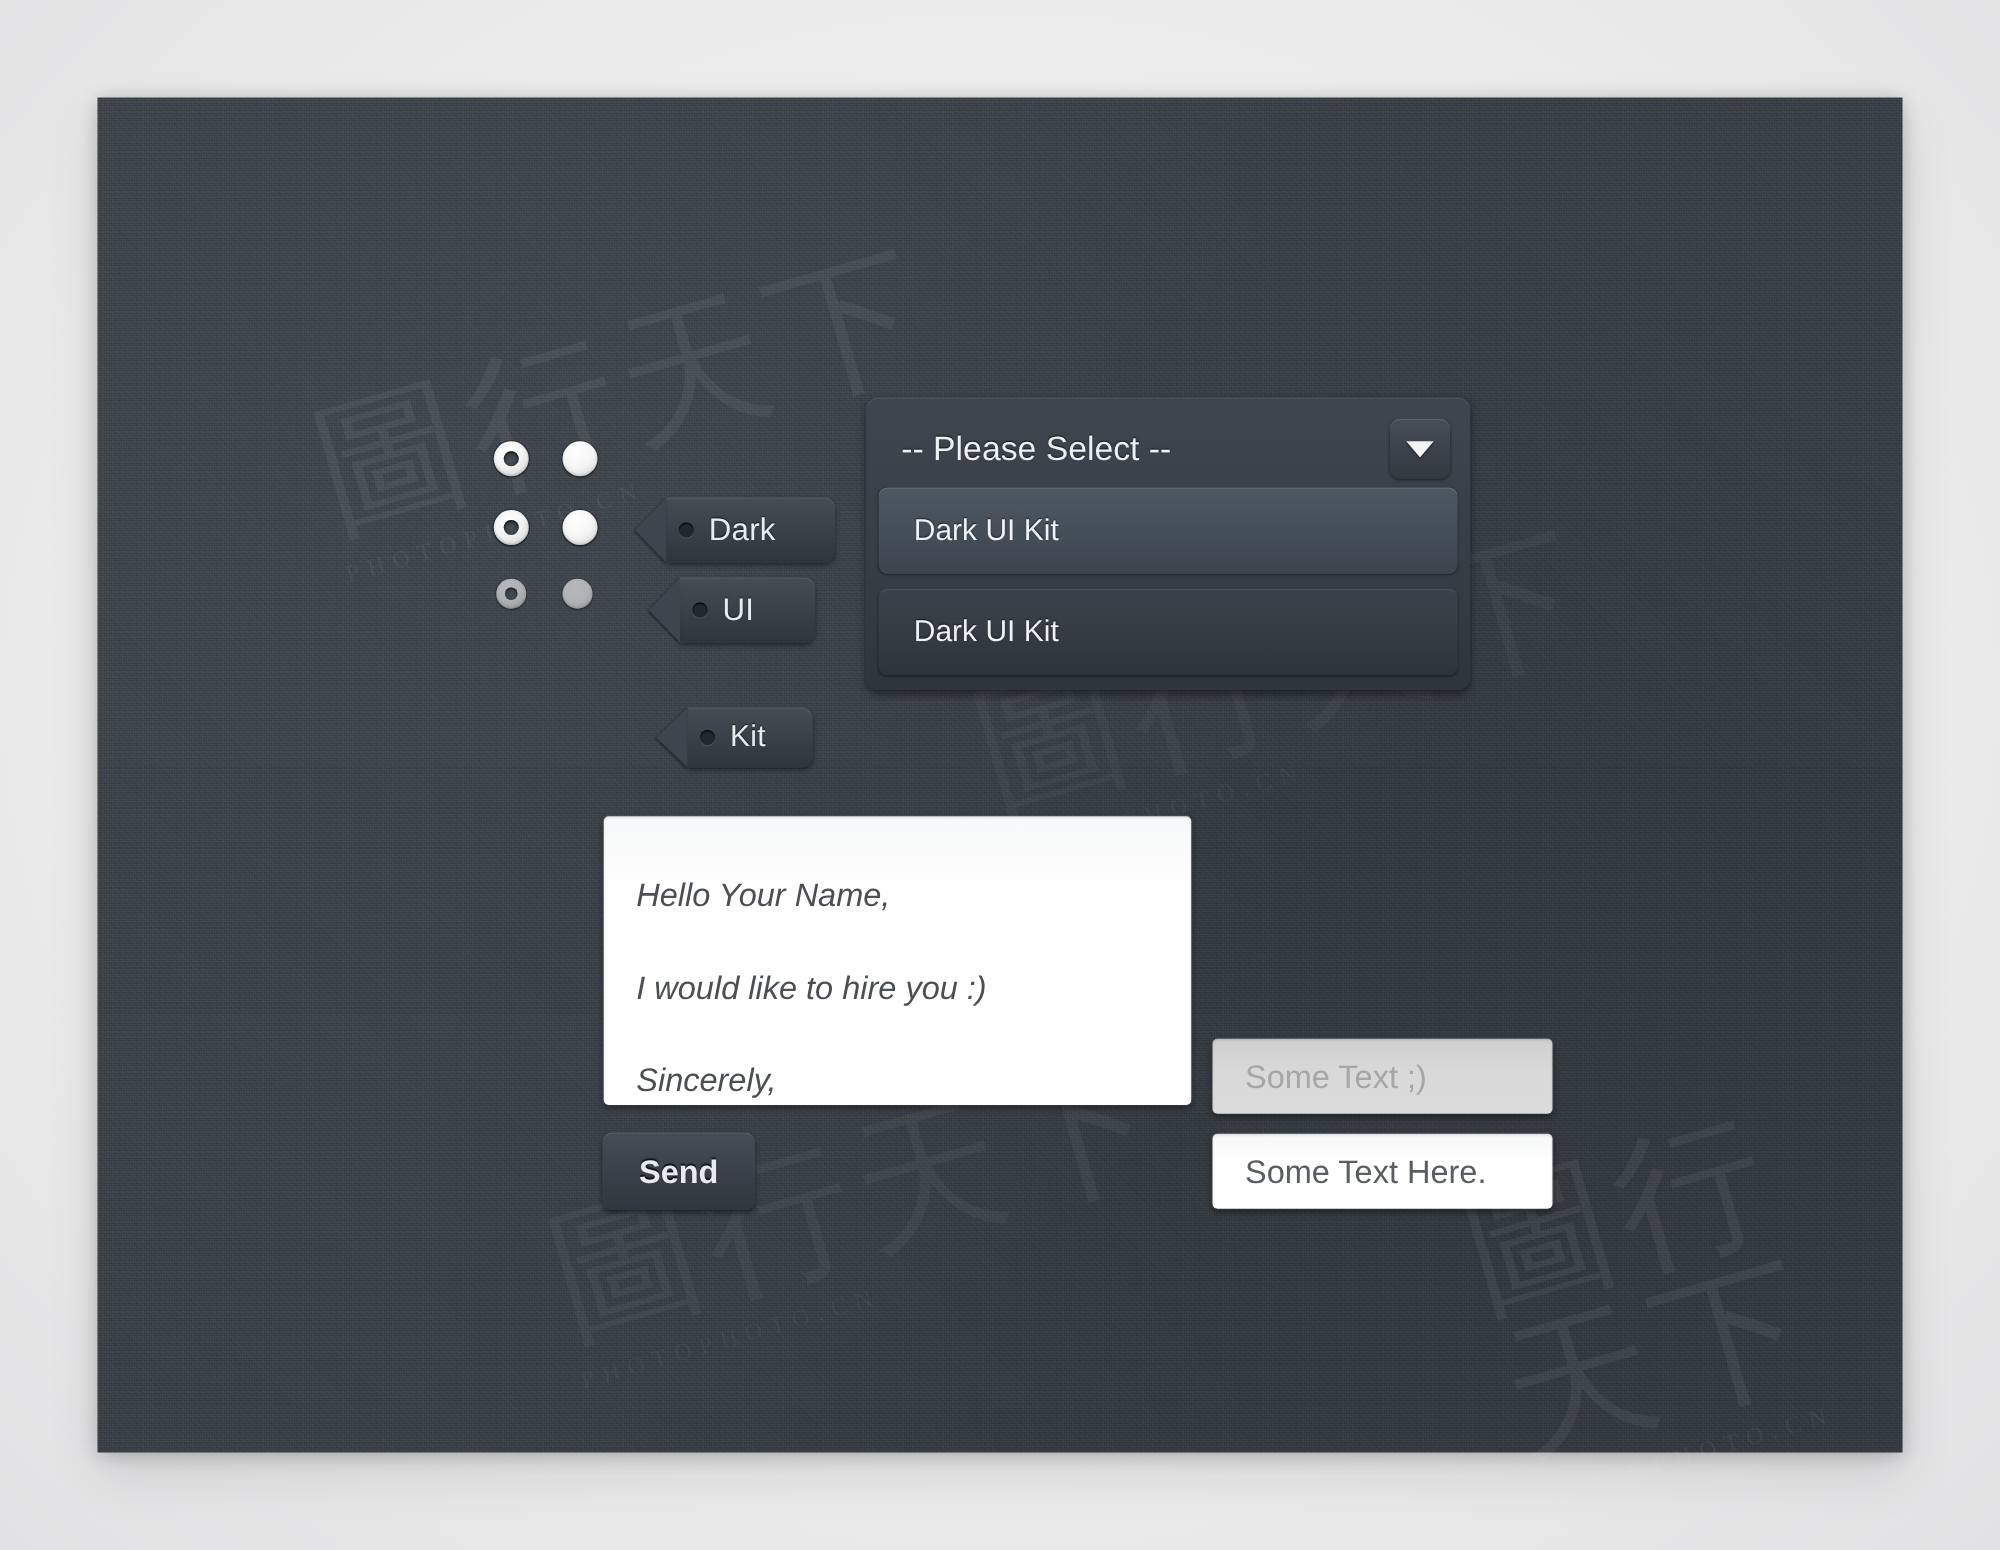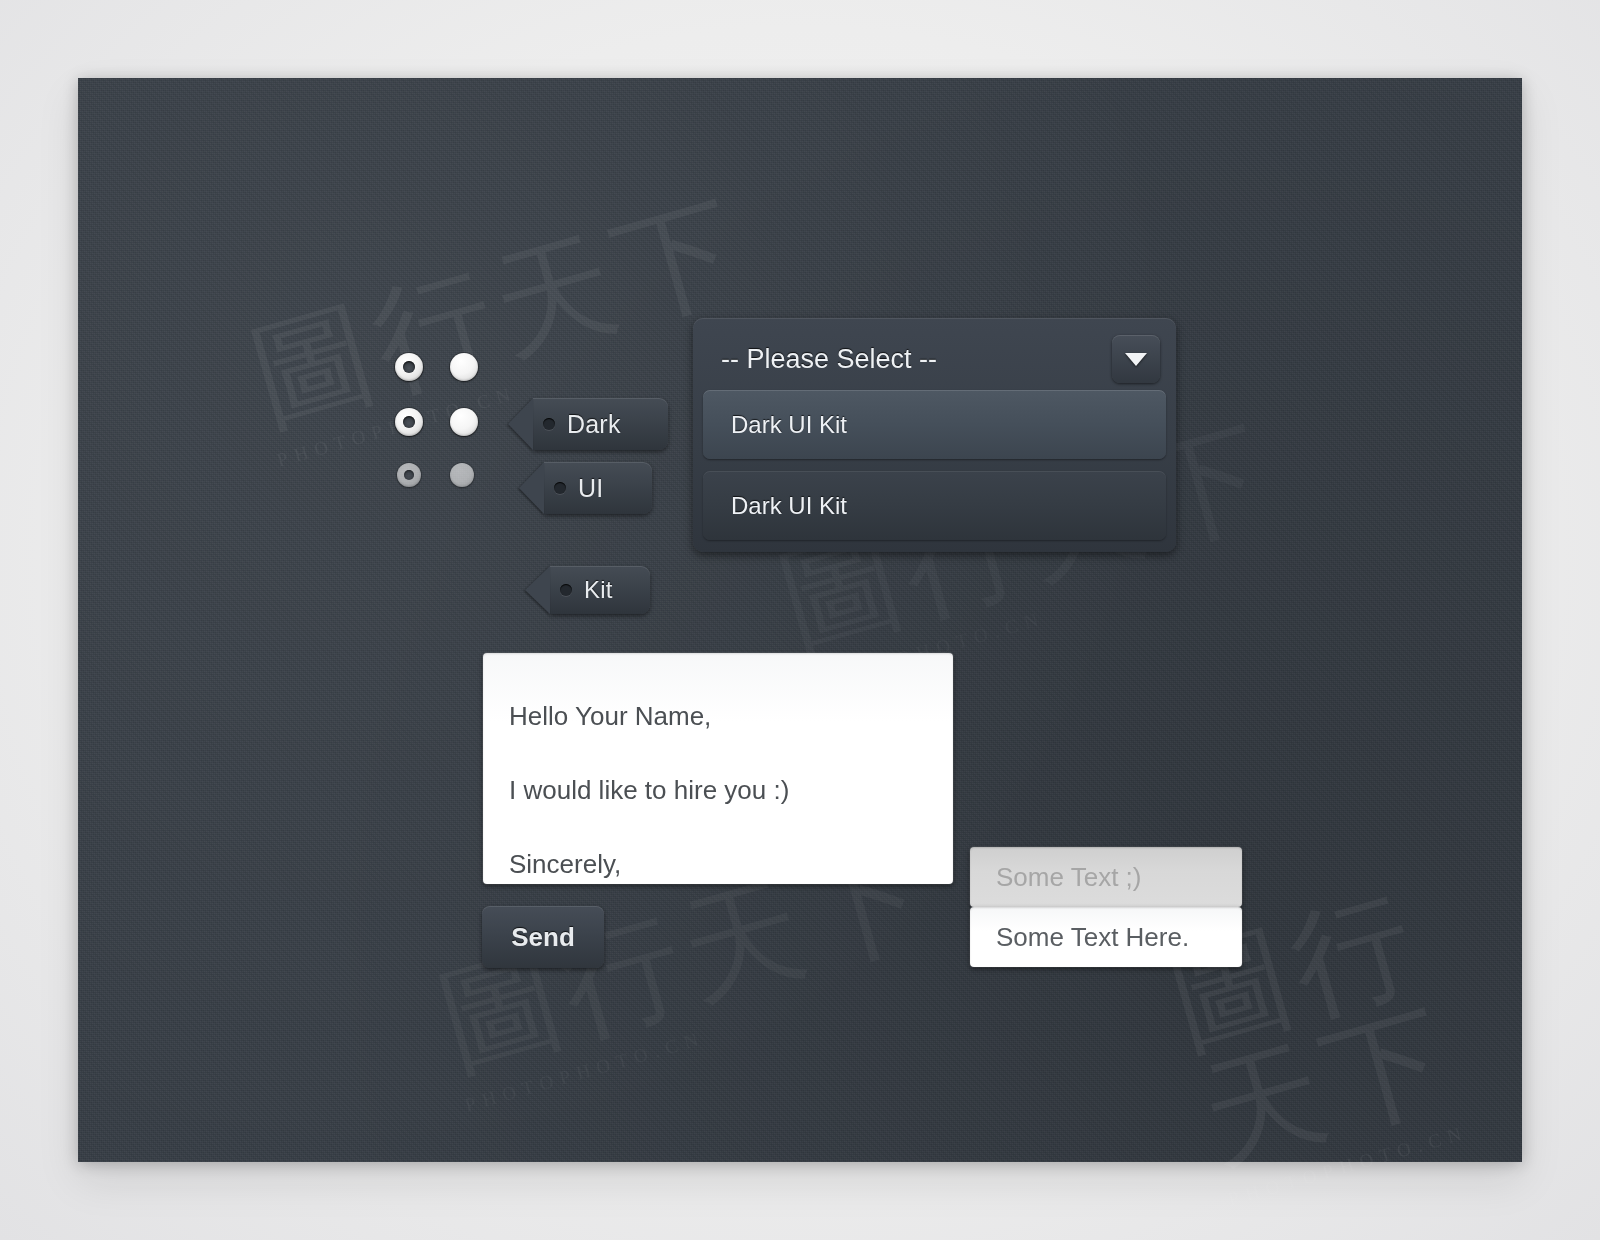--- a/index.html
+++ b/index.html
@@ -225,20 +225,21 @@
     width: 470px;
     height: 231px;
     background: linear-gradient(180deg, #f7f8f9 0%, #ffffff 30%, #ffffff 100%);
     border-radius: 4px;
     padding: 26px 26px 0 26px;
     box-shadow:
       inset 0 1px 2px rgba(0,0,0,0.12),
       0 2px 5px rgba(0,0,0,0.45),
       0 0 0 1px rgba(255,255,255,0.10);
     overflow: hidden;
+    font-style: italic;
   }
   .textarea-line {
     color: #4b4f53;
     font-size: 26px;
     line-height: 74px;
     white-space: nowrap;
   }
 
   
   .send-button {
@@ -297,21 +298,21 @@
     padding-left: 26px;
     border-radius: 4px;
     font-size: 26px;
     box-shadow:
       inset 0 1px 2px rgba(0,0,0,0.14),
       0 2px 5px rgba(0,0,0,0.45),
       0 0 0 1px rgba(255,255,255,0.08);
   }
   .input-disabled {
     left: 892px;
-    top: 769px;
+    top: 753px;
     width: 272px;
     height: 60px;
     background: linear-gradient(180deg, #cfcfcf 0%, #d8d8d8 40%, #dcdcdc 100%);
     color: #a6a6a6;
   }
   .input-active {
     left: 892px;
     top: 829px;
     width: 272px;
     height: 60px;

